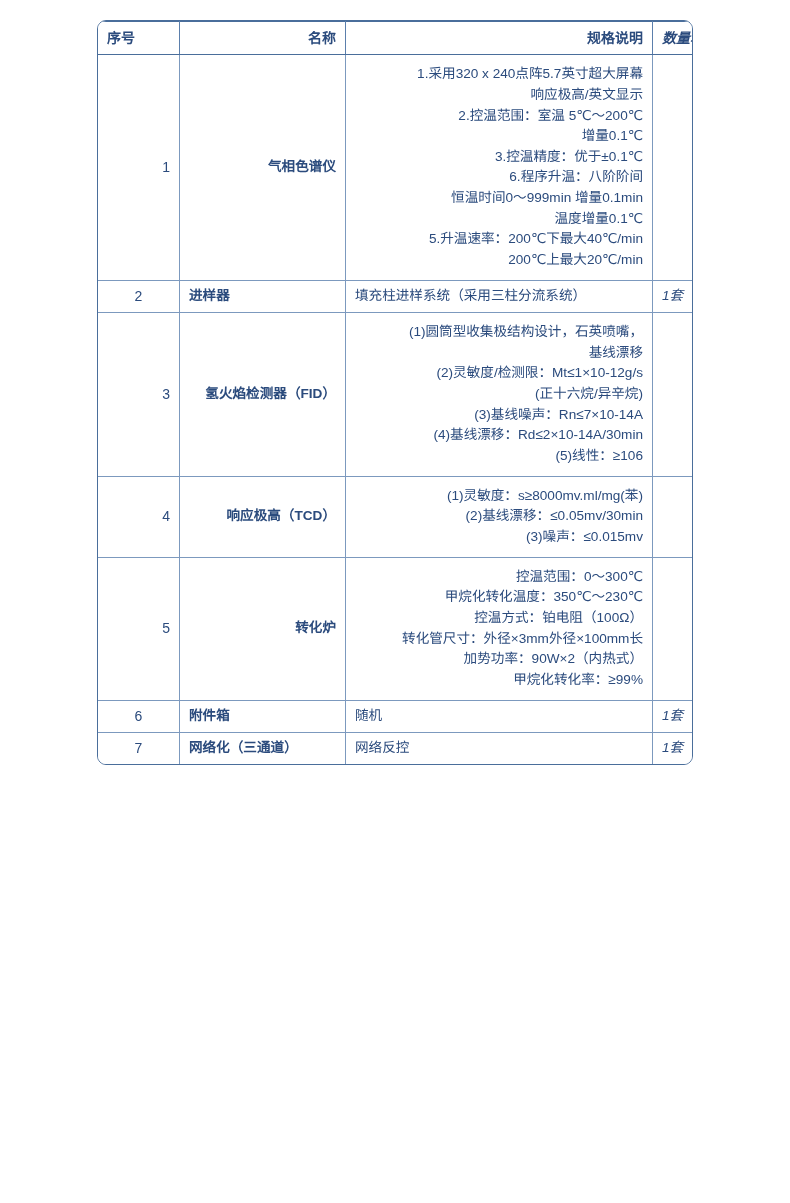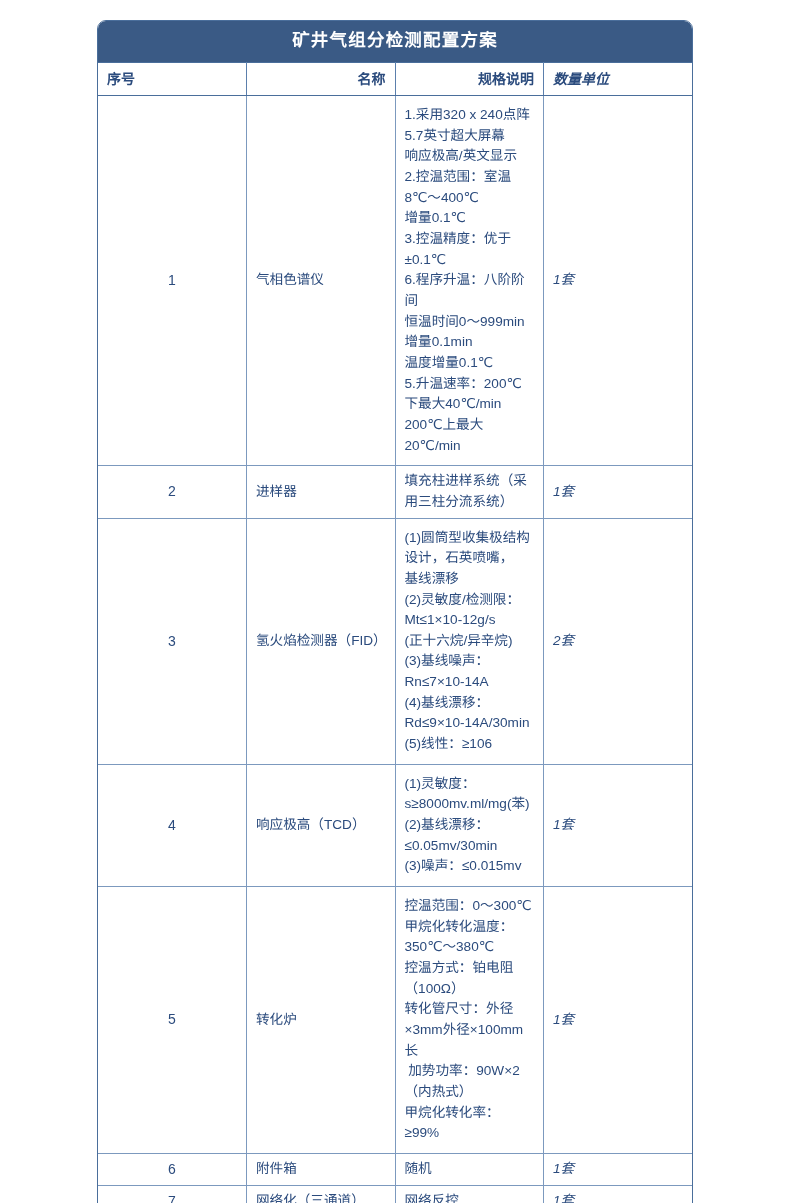--- a/index.html
+++ b/index.html
@@ -80,53 +80,50 @@
     border-right: 1px solid #7C99BE;
     vertical-align: middle;
     line-height: 1.52;
     padding: 5px 9px;
     word-break: break-word;
   }
   tbody tr:last-child td { border-bottom: none; }
   tbody td:last-child { border-right: none; }
 
   td.c-no   { width: 63px;  text-align: center; font-size: 14px; }
-  td.c-name { width: 147px; }
+  td.c-name { width: 147px; font-weight: bold; }
   td.c-spec { width: 288px; }
   td.c-qty  { width: 96px; font-style: italic; }
 
   .spec-lines { display: block; }
   .spec-lines > span { display: block; white-space: pre-wrap; }
 
-  .tall td { padding-top: 9px; padding-bottom: 9px; }
+  .tall td { padding-top: 9px; padding-bottom: 9px; text-align: right; }
 </style>
 </head>
 <body>
 
 <div class="page">
   <div class="table-wrap">
     <table class="spec">
       <tbody id="table-body">
-        <tr class="title-row">
-          <td colspan="4">矿井气组分检测配置方案</td>
-        </tr>
         <tr class="head-row">
           <td class="c-no">序号</td>
           <td class="c-name">名称</td>
           <td class="c-spec">规格说明</td>
           <td class="c-qty">数量单位</td>
         </tr>
       <tr class="tall">
             <td class="c-no">1</td>
             <td class="c-name">气相色谱仪</td>
             <td class="c-spec">
               <span class="spec-lines">
                 <span>1.采用320 x 240点阵5.7英寸超大屏幕</span>
                 <span>响应极高/英文显示</span>
-                <span>2.控温范围：室温 8℃～400℃</span>
+                <span>2.控温范围：室温 5℃～200℃</span>
                 <span>增量0.1℃</span>
                 <span>3.控温精度：优于±0.1℃</span>
                 <span>6.程序升温：八阶阶间</span>
                 <span>恒温时间0～999min 增量0.1min</span>
                 <span>温度增量0.1℃</span>
                 <span>5.升温速率：200℃下最大40℃/min</span>
                 <span>200℃上最大20℃/min</span>
               </span>
             </td>
             <td class="c-qty">1套</td>
@@ -140,21 +137,21 @@
           <tr class="tall">
             <td class="c-no">3</td>
             <td class="c-name">氢火焰检测器（FID）</td>
             <td class="c-spec">
               <span class="spec-lines">
                 <span>(1)圆筒型收集极结构设计，石英喷嘴，</span>
                 <span>基线漂移</span>
                 <span>(2)灵敏度/检测限：Mt≤1×10-12g/s</span>
                 <span>(正十六烷/异辛烷)</span>
                 <span>(3)基线噪声：Rn≤7×10-14A</span>
-                <span>(4)基线漂移：Rd≤9×10-14A/30min</span>
+                <span>(4)基线漂移：Rd≤2×10-14A/30min</span>
                 <span>(5)线性：≥106</span>
               </span>
             </td>
             <td class="c-qty">2套</td>
           </tr>
           <tr class="tall">
             <td class="c-no">4</td>
             <td class="c-name">响应极高（TCD）</td>
             <td class="c-spec">
               <span class="spec-lines">
@@ -164,21 +161,21 @@
               </span>
             </td>
             <td class="c-qty">1套</td>
           </tr>
           <tr class="tall">
             <td class="c-no">5</td>
             <td class="c-name">转化炉</td>
             <td class="c-spec">
               <span class="spec-lines">
                 <span>控温范围：0～300℃</span>
-                <span>甲烷化转化温度：350℃～380℃</span>
+                <span>甲烷化转化温度：350℃～230℃</span>
                 <span>控温方式：铂电阻（100Ω）</span>
                 <span>转化管尺寸：外径×3mm外径×100mm长</span>
                 <span> 加势功率：90W×2（内热式）</span>
                 <span>甲烷化转化率：≥99%</span>
               </span>
             </td>
             <td class="c-qty">1套</td>
           </tr>
           <tr>
             <td class="c-no">6</td>

